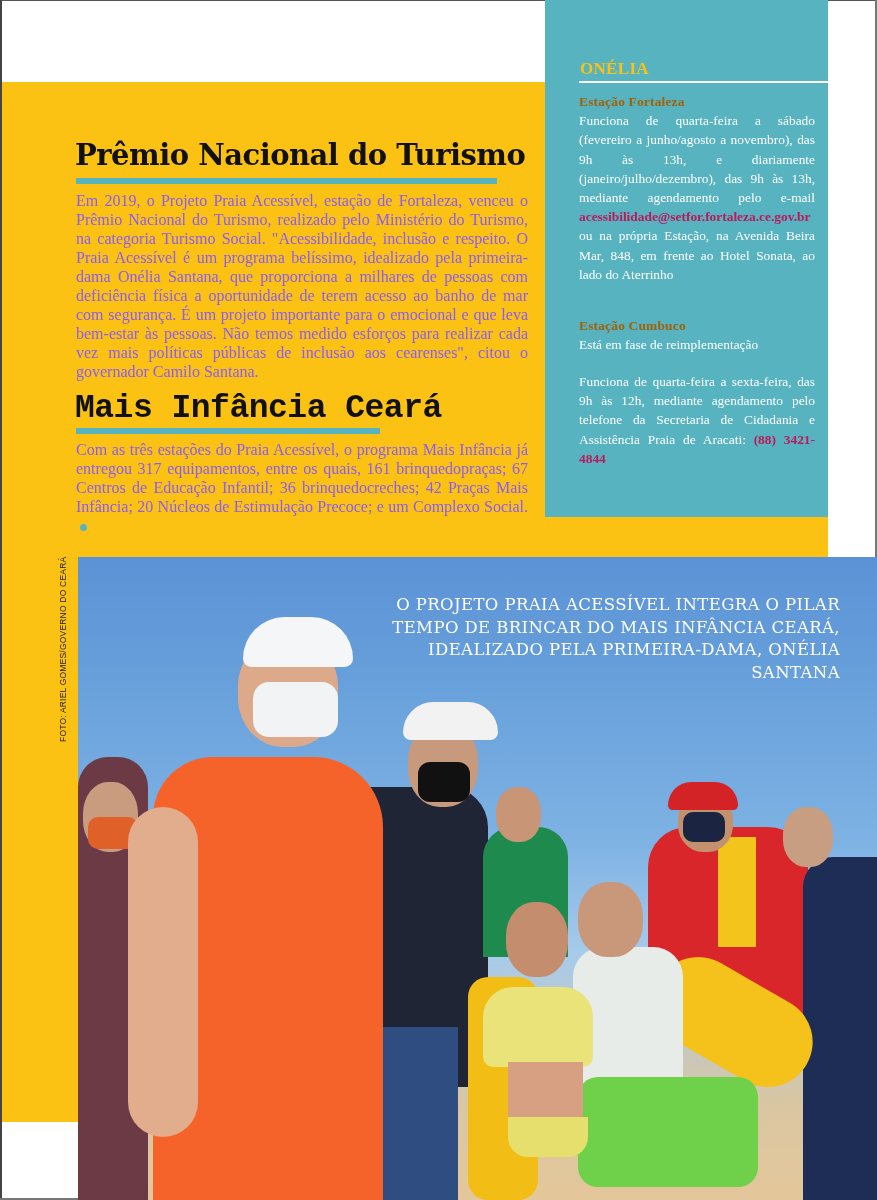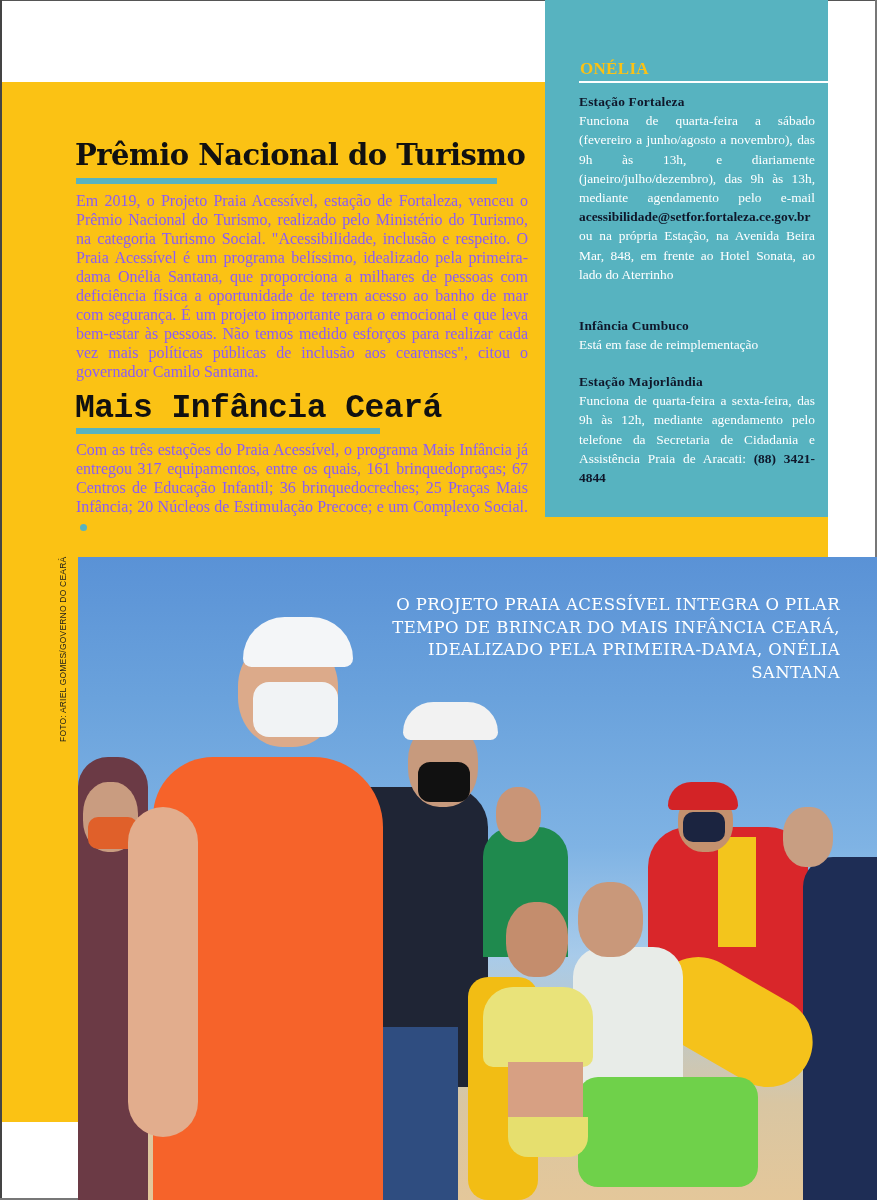--- a/index.html
+++ b/index.html
@@ -20,22 +20,22 @@
   .u2 { top: 428px; width: 304px; }
 
   .body-text { position: absolute; left: 76px; width: 452px; font-size: 16px; line-height: 19px; color: #8b5cf6; text-align: justify; }
   .p1 { top: 191px; }
   .p2 { top: 440px; }
   .end-mark { display: inline-block; width: 7px; height: 7px; border-radius: 50%; background: #57b3c0; margin-left: 4px; vertical-align: middle; }
 
   .svc-title { position: absolute; left: 580px; top: 59px; font-size: 17px; font-weight: bold; color: #fbc214; font-family: "Liberation Serif", serif; letter-spacing: 0.3px; }
   .svc-rule { position: absolute; left: 579px; top: 81px; width: 249px; height: 2px; background: #ffffff; }
   .svc-block { position: absolute; left: 579px; width: 236px; color: #ffffff; font-size: 13.4px; line-height: 19.2px; }
-  .svc-head { color: #0f172a; font-weight: bold; font-size: 13.4px; letter-spacing: 0.2px; display: block; }
-  .svc-hl { color: #0f172a; font-weight: bold; }
+  .svc-head { color: #a16207; font-weight: bold; font-size: 13.4px; letter-spacing: 0.2px; display: block; }
+  .svc-hl { color: #be185d; font-weight: bold; }
   .svc-1 { top: 92px; text-align: justify; }
   .svc-2 { top: 316px; }
   .svc-3 { top: 372px; text-align: justify; }
 
   .photo { position: absolute; left: 78px; top: 557px; width: 806px; height: 643px; overflow: hidden;
            background: linear-gradient(180deg, #5a92d6 0%, #6aa2dc 22%, #7fb3e4 45%, #a8cbea 62%, #d9c6a2 85%, #e4c79a 100%); }
   .photo-credit { position: absolute; left: 58px; top: 742px; transform: rotate(-90deg); transform-origin: left top; font-family: "Liberation Sans", sans-serif; font-size: 8.5px; color: #1a1a1a; letter-spacing: 0.2px; white-space: nowrap; }
   .caption { position: absolute; right: 44px; top: 37px; width: 460px; text-align: right; color: #ffffff; font-family: "DejaVu Serif", serif; font-size: 16.5px; line-height: 22.5px; letter-spacing: 0.4px; }
 
   .shape { position: absolute; }
@@ -50,39 +50,38 @@
 
 <div class="yellow-block"></div>
 
 <div class="h-section h1">Prêmio Nacional do Turismo</div>
 <div class="underline u1"></div>
 <div class="body-text p1">Em 2019, o Projeto Praia Acessível, estação de Fortaleza, venceu o Prêmio Nacional do Turismo, realizado pelo Ministério do Turismo, na categoria Turismo Social. "Acessibilidade, inclusão e respeito. O Praia Acessível é um programa belíssimo, idealizado pela primeira-dama Onélia Santana, que proporciona a milhares de pessoas com deficiência física a oportunidade de terem acesso ao banho de mar com segurança. É um projeto importante para o emocional e que leva bem-estar às pessoas. Não temos medido esforços para realizar cada vez mais políticas públicas de inclusão aos cearenses", citou o governador Camilo Santana.</div>
 
 <div class="h-section h2">Mais Infância Ceará</div>
 <div class="underline u2"></div>
 <div class="body-text p2">
-  <span>Com as três estações do Praia Acessível, o programa Mais Infância já entregou 317 equipamentos, entre os quais, 161 brinquedopraças; 67 Centros de Educação Infantil; 36 brinquedocreches; 25 Praças Mais Infância; 20 Núcleos de Estimulação Precoce; e um Complexo Social.</span><span class="end-mark"></span>
+  <span>Com as três estações do Praia Acessível, o programa Mais Infância já entregou 317 equipamentos, entre os quais, 161 brinquedopraças; 67 Centros de Educação Infantil; 36 brinquedocreches; 42 Praças Mais Infância; 20 Núcleos de Estimulação Precoce; e um Complexo Social.</span><span class="end-mark"></span>
 </div>
 
 <div class="teal-box"></div>
 <div class="svc-title">ONÉLIA</div>
 <div class="svc-rule"></div>
 
 <div class="svc-block svc-1">
   <span class="svc-head">Estação Fortaleza</span>
   <span>Funciona de quarta-feira a sábado (fevereiro a junho/agosto a novembro), das 9h às 13h, e diariamente (janeiro/julho/dezembro), das 9h às 13h, mediante agendamento pelo e-mail </span><span class="svc-hl">acessibilidade@setfor.fortaleza.ce.gov.br</span><span> ou na própria Estação, na Avenida Beira Mar, 848, em frente ao Hotel Sonata, ao lado do Aterrinho</span>
 </div>
 
 <div class="svc-block svc-2">
-  <span class="svc-head">Infância Cumbuco</span>
+  <span class="svc-head">Estação Cumbuco</span>
   <span>Está em fase de reimplementação</span>
 </div>
 
 <div class="svc-block svc-3">
-  <span class="svc-head">Estação Majorlândia</span>
   <span>Funciona de quarta-feira a sexta-feira, das 9h às 12h, mediante agendamento pelo telefone da Secretaria de Cidadania e Assistência Praia de Aracati: </span><span class="svc-hl">(88) 3421-4844</span>
 </div>
 
 <div class="photo-credit">FOTO: ARIEL GOMES/GOVERNO DO CEARÁ</div>
 
 <div class="photo">
 
   <div class="shape" style="left:0;top:200px;width:70px;height:443px;background:#6b3a45;border-radius:30px 30px 0 0;"></div>
   <div class="shape" style="left:5px;top:225px;width:55px;height:70px;background:#c99c80;border-radius:45%;"></div>
   <div class="shape" style="left:10px;top:260px;width:50px;height:32px;background:#e0602a;border-radius:10px;"></div>

